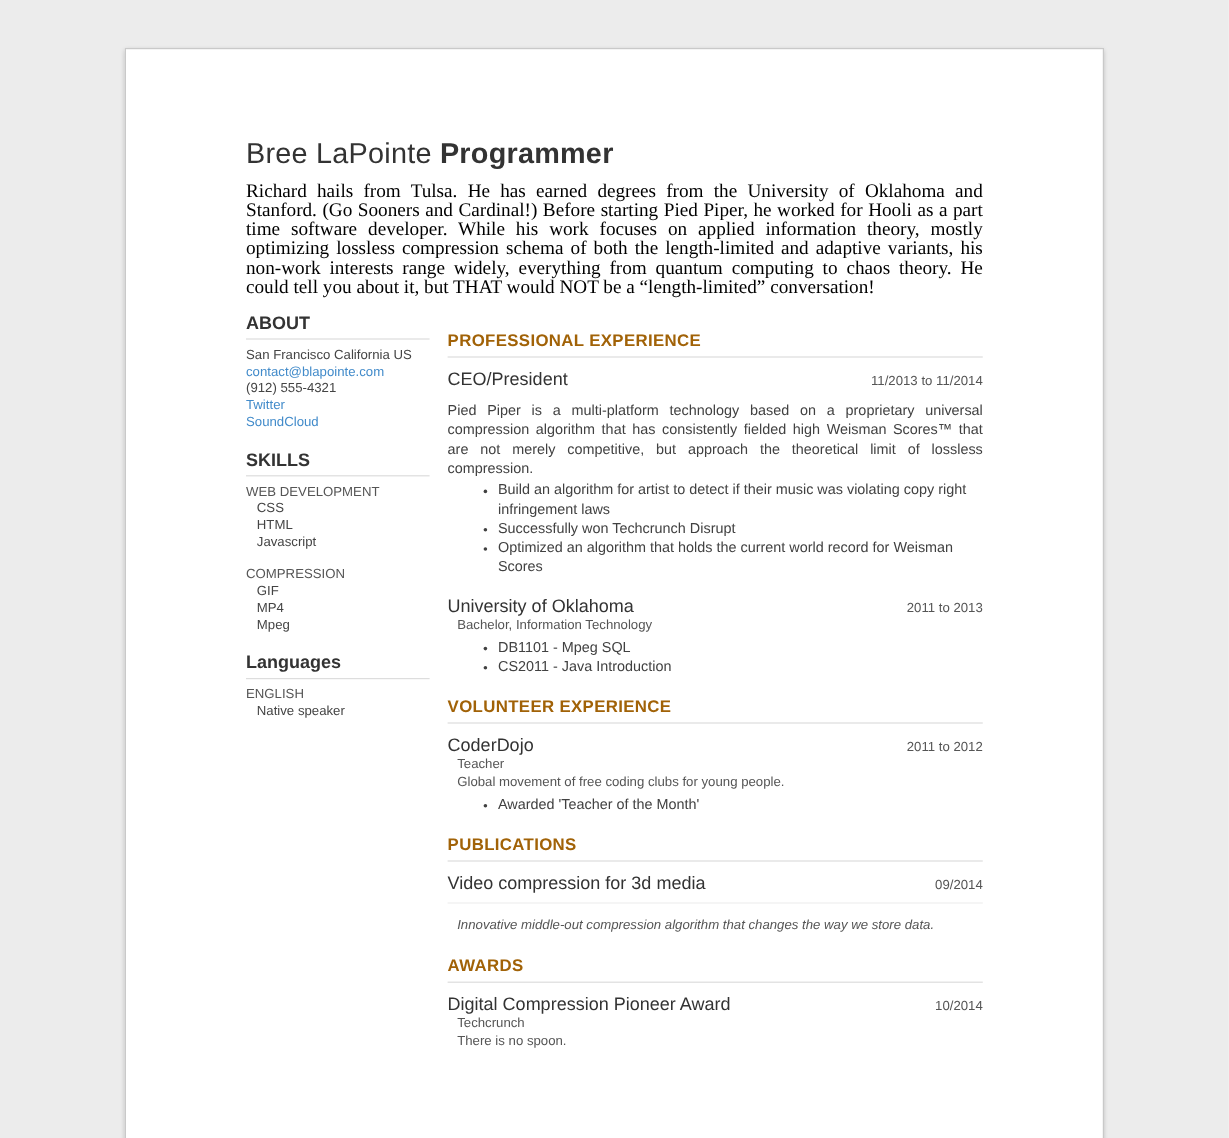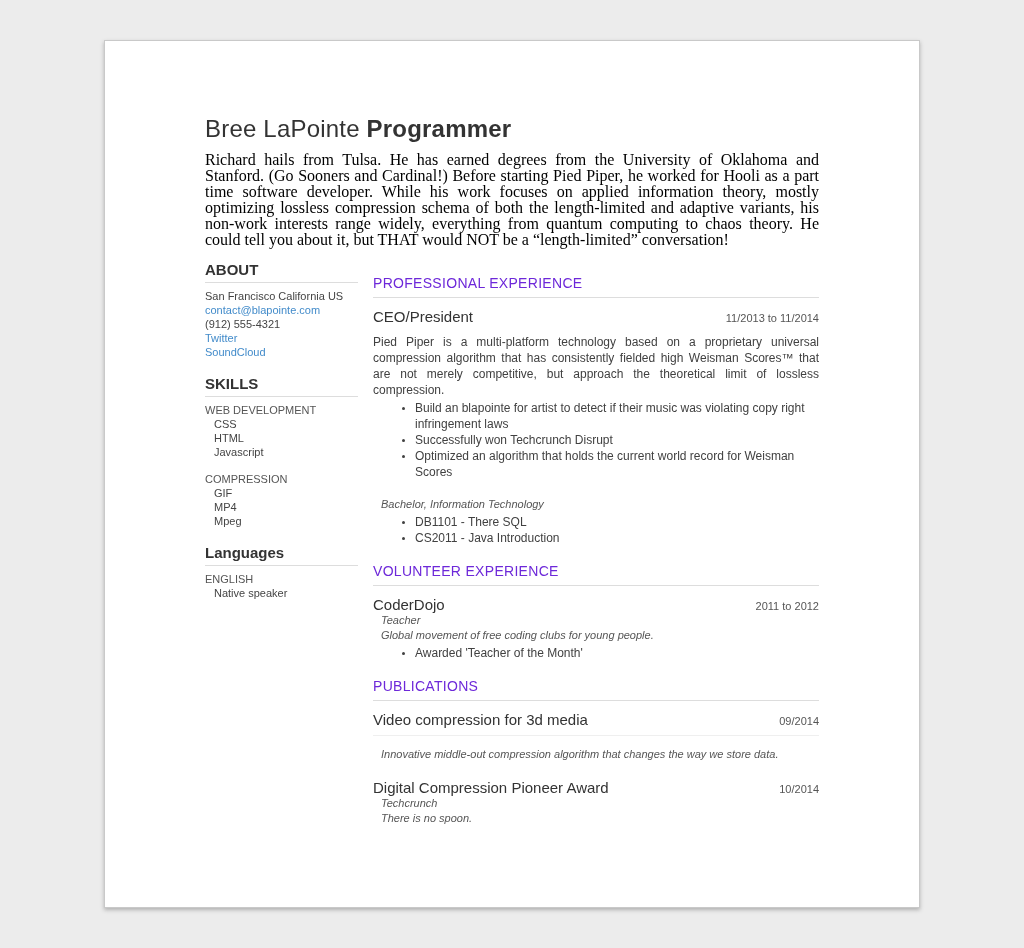--- a/index.html
+++ b/index.html
@@ -43,35 +43,35 @@
   }
   .side-line { font-size: 11px; line-height: 14px; color: #444; }
   .side-link { font-size: 11px; line-height: 14px; color: #428bca; text-decoration: none; display: block; }
   .skill-group { margin-bottom: 13px; }
   .skill-group-name { font-size: 11px; line-height: 14px; color: #555; }
   .skill-item { font-size: 11px; line-height: 14px; color: #444; padding-left: 9px; }
 
   
   .main-section { margin-bottom: 17px; }
   .main-heading {
-    font-size: 14px; font-weight: 400; color: #6d28d9; letter-spacing: 0.3px;
+    font-size: 14px; font-weight: 700; color: #a16207; letter-spacing: 0.3px;
     border-bottom: 1px solid #ddd; padding-bottom: 6px; margin-bottom: 10px;
   }
   .item-head { display: flex; justify-content: space-between; align-items: baseline; }
   .item-title { font-size: 15px; color: #333; }
   .item-date { font-size: 11px; color: #555; white-space: nowrap; }
   .item-desc {
     margin-top: 9px;
     font-size: 12px; line-height: 16px;
     text-align: justify; color: #414141;
   }
   .bullets { margin: 2px 0 0 0; padding-left: 42px; }
   .bullets li { font-size: 12px; line-height: 16px; color: #414141; }
   .bullets li::marker { font-size: 10px; }
-  .item-sub { font-size: 11px; line-height: 15px; font-style: italic; color: #555; padding-left: 8px; }
+  .item-sub { font-size: 11px; line-height: 15px; color: #555; padding-left: 8px; }
   .pub-divider { border: none; border-top: 1px solid #efefef; margin: 7px 0 0 0; }
   .pub-summary { margin-top: 11px; font-size: 11px; line-height: 15px; font-style: italic; color: #555; padding-left: 8px; }
 </style>
 </head>
 <body>
 
 <div class="paper">
 
   <header>
     <h1 class="name-line"><span>Bree LaPointe</span> <span class="job-title">Programmer</span></h1>
@@ -121,32 +121,36 @@
 
       <section class="main-section">
         <h2 class="main-heading">PROFESSIONAL EXPERIENCE</h2>
         <div class="item">
           <div class="item-head">
             <div class="item-title">CEO/President</div>
             <div class="item-date">11/2013 to 11/2014</div>
           </div>
           <p class="item-desc">Pied Piper is a multi-platform technology based on a proprietary universal compression algorithm that has consistently fielded high Weisman Scores™ that are not merely competitive, but approach the theoretical limit of lossless compression.</p>
           <ul class="bullets">
-            <li>Build an blapointe for artist to detect if their music was violating copy right infringement laws</li>
+            <li>Build an algorithm for artist to detect if their music was violating copy right infringement laws</li>
             <li>Successfully won Techcrunch Disrupt</li>
             <li>Optimized an algorithm that holds the current world record for Weisman Scores</li>
           </ul>
         </div>
       </section>
 
       <section class="main-section">
         <div class="item">
+          <div class="item-head">
+            <div class="item-title">University of Oklahoma</div>
+            <div class="item-date">2011 to 2013</div>
+          </div>
           <div class="item-sub">Bachelor, Information Technology</div>
           <ul class="bullets">
-            <li>DB1101 - There SQL</li>
+            <li>DB1101 - Mpeg SQL</li>
             <li>CS2011 - Java Introduction</li>
           </ul>
         </div>
       </section>
 
       <section class="main-section">
         <h2 class="main-heading">VOLUNTEER EXPERIENCE</h2>
         <div class="item">
           <div class="item-head">
             <div class="item-title">CoderDojo</div>
@@ -166,20 +170,21 @@
           <div class="item-head">
             <div class="item-title">Video compression for 3d media</div>
             <div class="item-date">09/2014</div>
           </div>
           <hr class="pub-divider">
           <div class="pub-summary">Innovative middle-out compression algorithm that changes the way we store data.</div>
         </div>
       </section>
 
       <section class="main-section">
+        <h2 class="main-heading">AWARDS</h2>
         <div class="item">
           <div class="item-head">
             <div class="item-title">Digital Compression Pioneer Award</div>
             <div class="item-date">10/2014</div>
           </div>
           <div class="item-sub">Techcrunch</div>
           <div class="item-sub">There is no spoon.</div>
         </div>
       </section>
 

